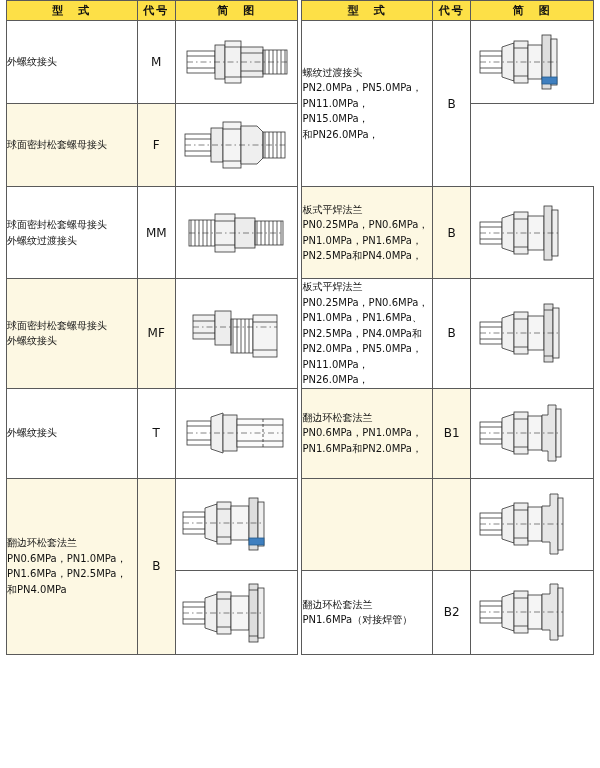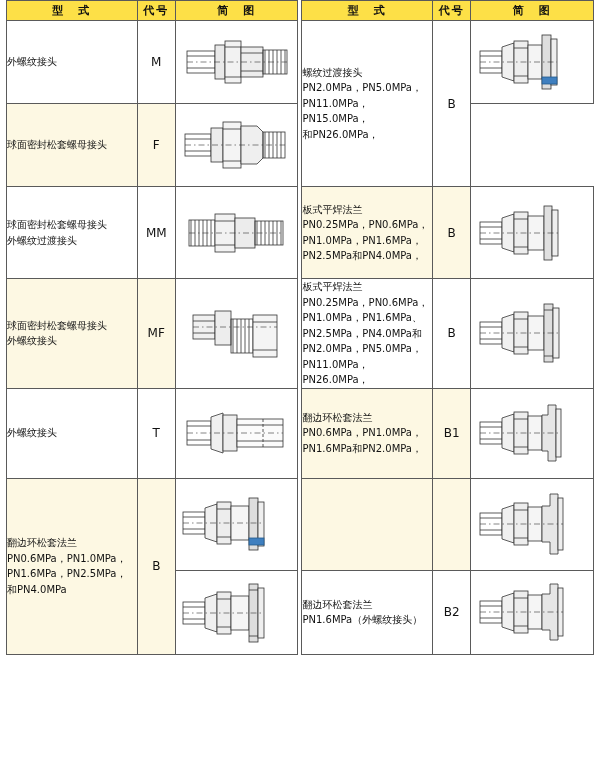--- a/index.html
+++ b/index.html
@@ -409,21 +409,21 @@
               <rect x="79" y="16" width="6" height="50" fill="#efefef"></rect>
               <line x1="70" y1="18" x2="79" y2="18"></line>
                 <line x1="70" y1="64" x2="79" y2="64"></line>
               <line x1="4" y1="41" x2="85" y2="41" stroke-dasharray="6,3,1.5,3" stroke-width="0.6"></line>
             </g>
           </svg>
         </td>
 
         <td class="txt-cell white" style="height:84px">
           <span class="tline">翻边环松套法兰</span>
-          <span class="tline">PN1.6MPa（外螺纹接头）</span>
+          <span class="tline">PN1.6MPa（对接焊管）</span>
         </td>
         <td class="code-cell white">B2</td>
         <td class="fig-cell">
           <svg width="116" height="80" viewBox="0 0 116 80">
             <g fill="none" stroke="#333" stroke-width="0.8">
               <rect x="6" y="29" width="22" height="22"></rect>
               <line x1="6" y1="34" x2="28" y2="34"></line>
                 <line x1="6" y1="46" x2="28" y2="46"></line>
               <path d="M28 25 L40 21 L40 59 L28 55 Z" fill="#f0f0f0"></path>
               <rect x="40" y="19" width="14" height="42" fill="#ededed"></rect>

